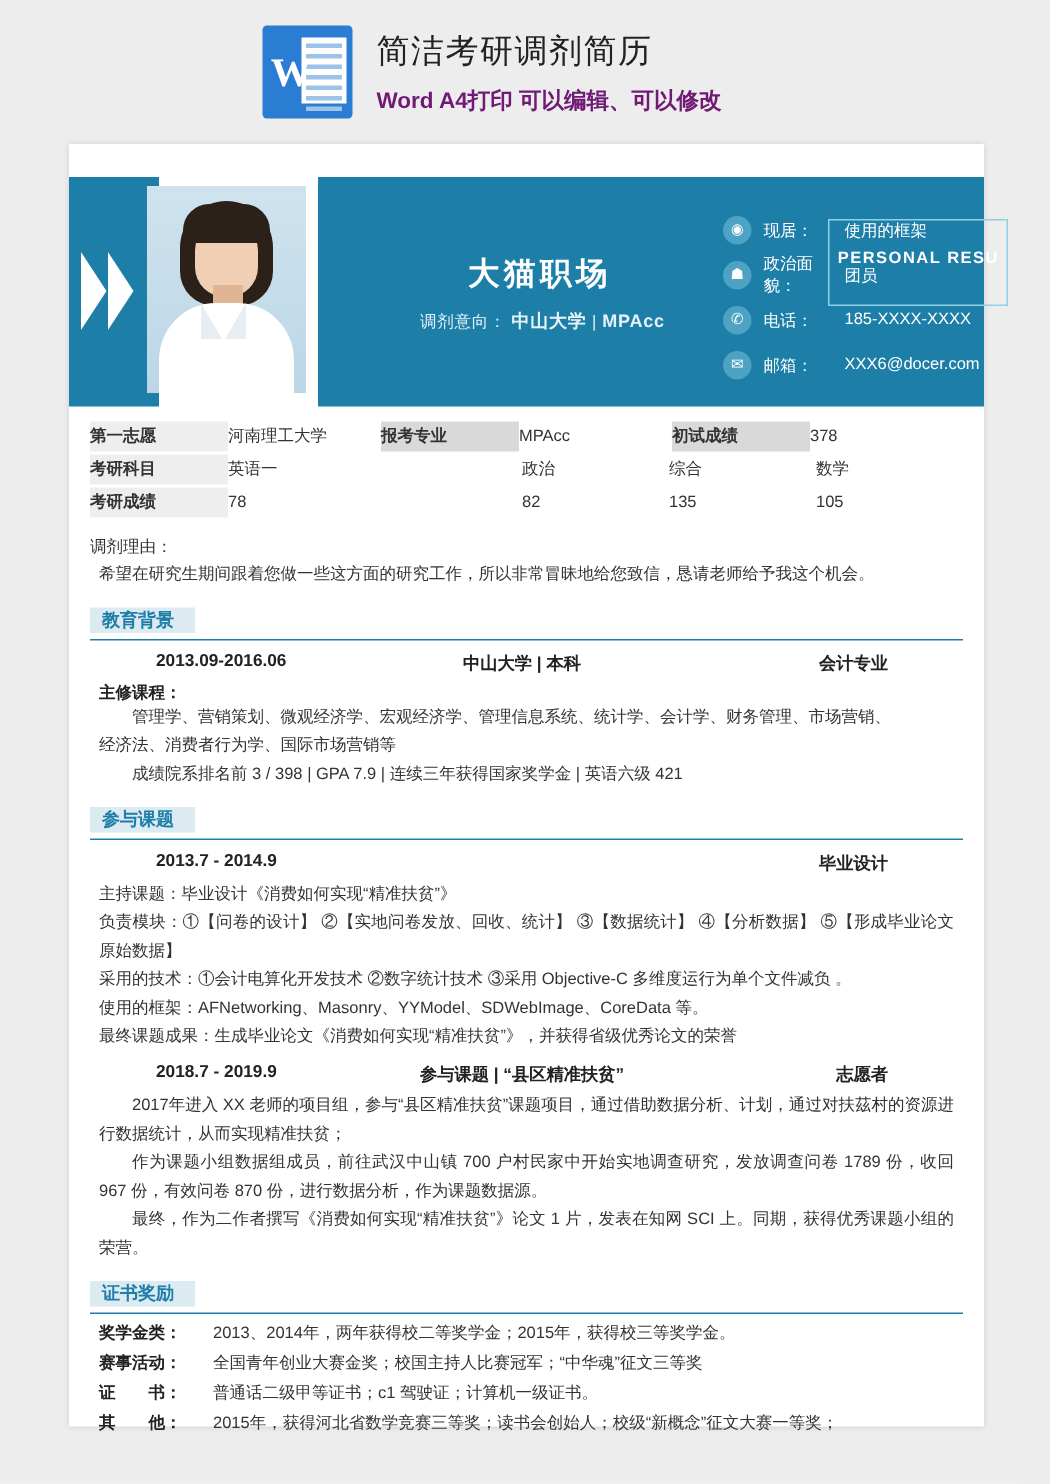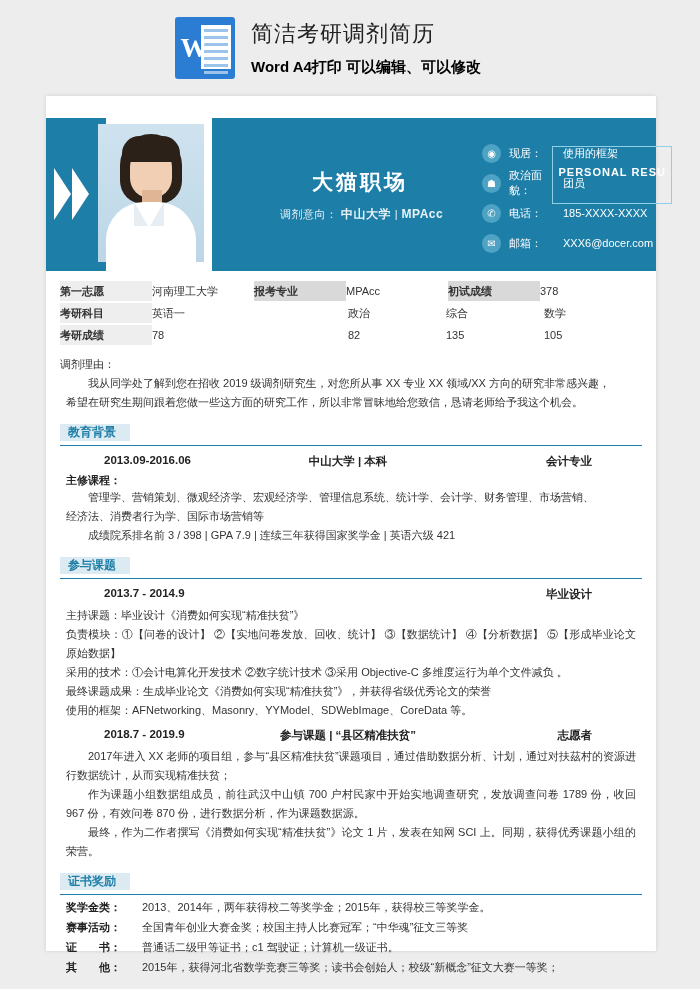--- a/index.html
+++ b/index.html
@@ -56,21 +56,21 @@
   .banner-title {
     font-size: 22px;
     font-weight: normal;
     color: #222222;
     letter-spacing: 1px;
     margin-bottom: 9px;
   }
   .banner-sub {
     font-size: 15px;
     font-weight: bold;
-    color: #000000;
+    color: #701a75;
   }
 
   
   .sheet {
     position: absolute;
     left: 46px; top: 96px;
     width: 610px; height: 855px;
     background: #ffffff;
     box-shadow: 0 0 4px rgba(0,0,0,.12);
   }
@@ -420,21 +420,20 @@
         <div class="gcell label">考研成绩</div>
         <div class="gcell val">78</div>
         <div class="gcell val"></div>
         <div class="gcell val">82</div>
         <div class="gcell val">135</div>
         <div class="gcell val">105</div>
       </div>
     </div>
 
     <div class="intent-title">调剂理由：</div>
-    <div class="para indent">我从同学处了解到您在招收 2019 级调剂研究生，对您所从事 XX 专业 XX 领域/XX 方向的研究非常感兴趣，</div>
     <div class="para">希望在研究生期间跟着您做一些这方面的研究工作，所以非常冒昧地给您致信，恳请老师给予我这个机会。</div>
 
     <div class="sec">
       <div class="bar"></div>
       <div class="txt">教育背景</div>
       <div class="rule"></div>
     </div>
     <div class="row3">
       <div class="c">2013.09-2016.06</div>
       <div class="c">中山大学 | 本科</div>
@@ -454,22 +453,22 @@
     </div>
 
     <div class="row3">
       <div class="c">2013.7 - 2014.9</div>
       <div class="c">毕业设计</div>
     </div>
     <div class="blk">
       <div class="txtline">主持课题：毕业设计《消费如何实现“精准扶贫”》</div>
       <div class="txtline">负责模块：①【问卷的设计】 ②【实地问卷发放、回收、统计】 ③【数据统计】 ④【分析数据】 ⑤【形成毕业论文原始数据】</div>
       <div class="txtline">采用的技术：①会计电算化开发技术 ②数字统计技术 ③采用 Objective-C 多维度运行为单个文件减负 。</div>
+      <div class="txtline">使用的框架：AFNetworking、Masonry、YYModel、SDWebImage、CoreData 等。</div>
       <div class="txtline">最终课题成果：生成毕业论文《消费如何实现“精准扶贫”》，并获得省级优秀论文的荣誉</div>
-      <div class="txtline">使用的框架：AFNetworking、Masonry、YYModel、SDWebImage、CoreData 等。</div>
     </div>
 
     <div class="row3">
       <div class="c">2018.7 - 2019.9</div>
       <div class="c">参与课题 | “县区精准扶贫”</div>
       <div class="c">志愿者</div>
     </div>
     <div class="blk">
       <div class="txtline ind">2017年进入 XX 老师的项目组，参与“县区精准扶贫”课题项目，通过借助数据分析、计划，通过对扶茲村的资源进行数据统计，从而实现精准扶贫；</div>
       <div class="txtline ind">作为课题小组数据组成员，前往武汉中山镇 700 户村民家中开始实地调查研究，发放调查问卷 1789 份，收回 967 份，有效问卷 870 份，进行数据分析，作为课题数据源。</div>

